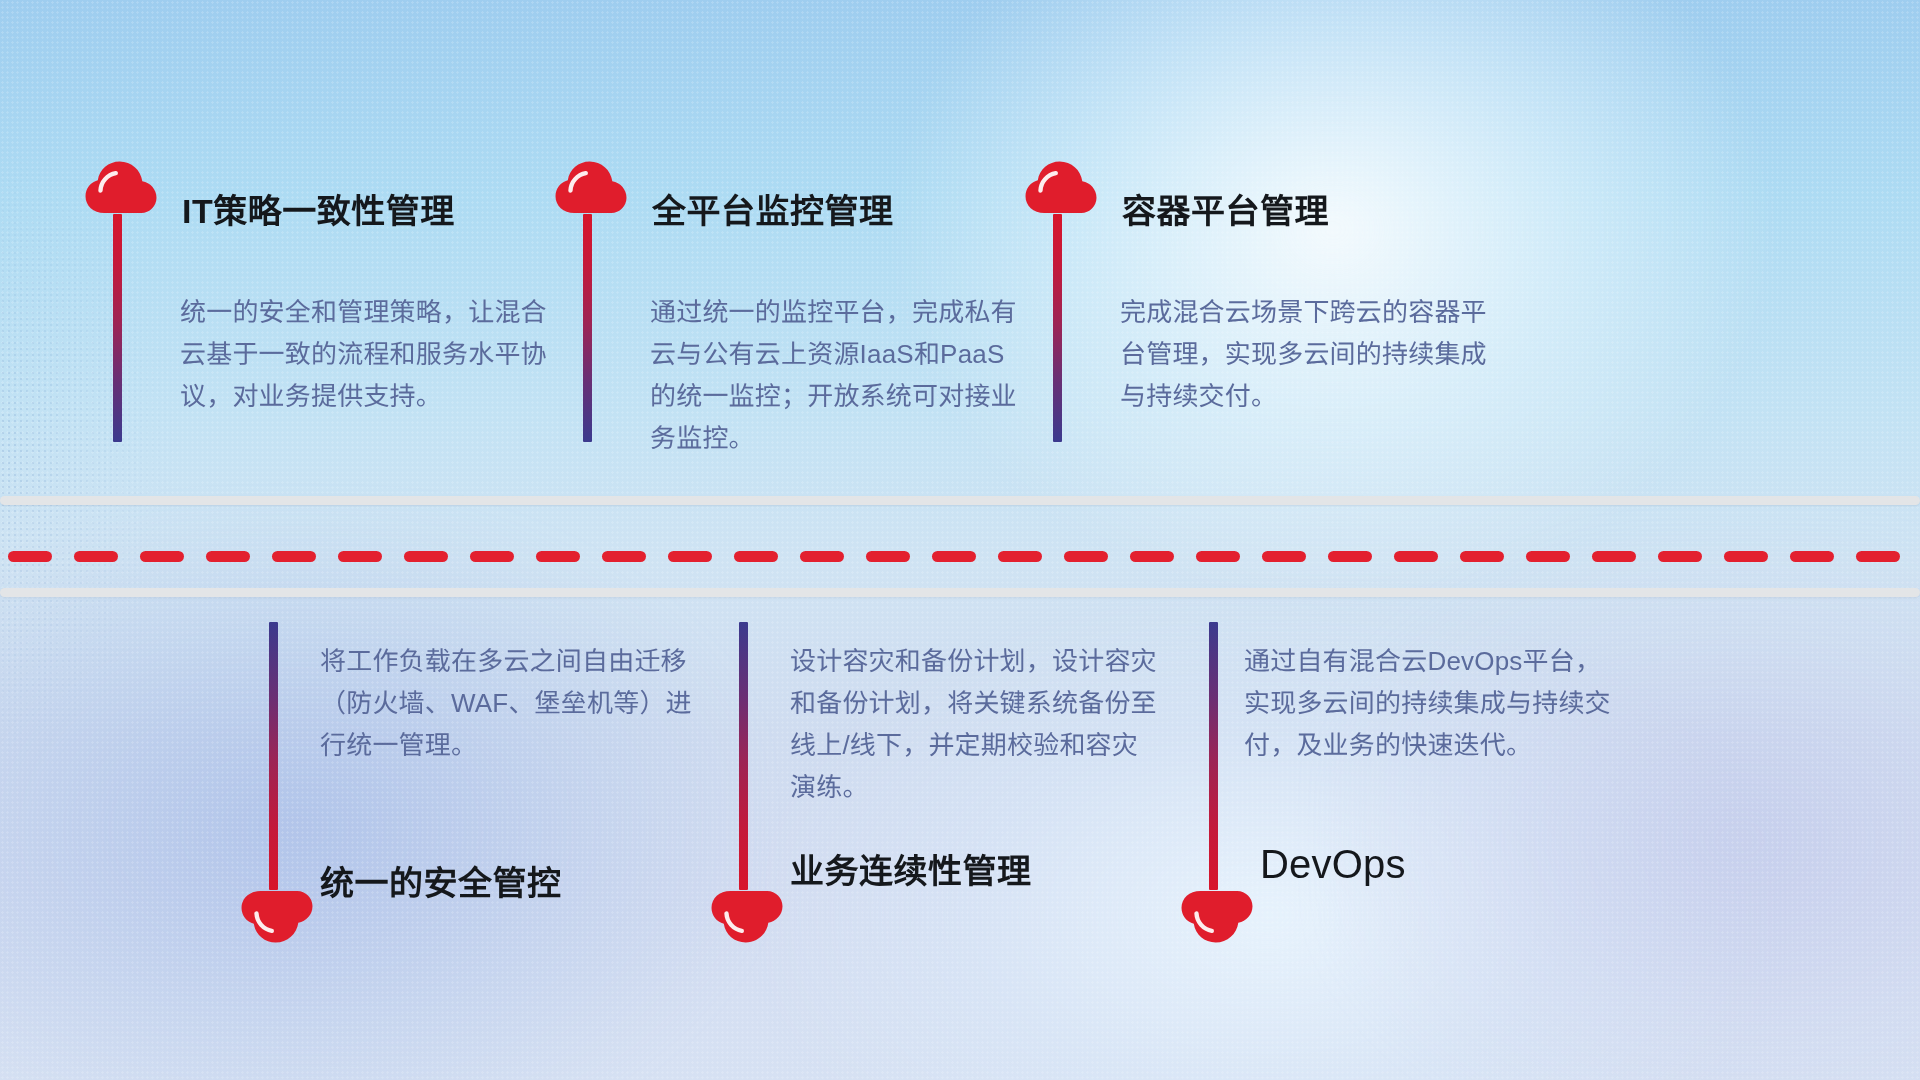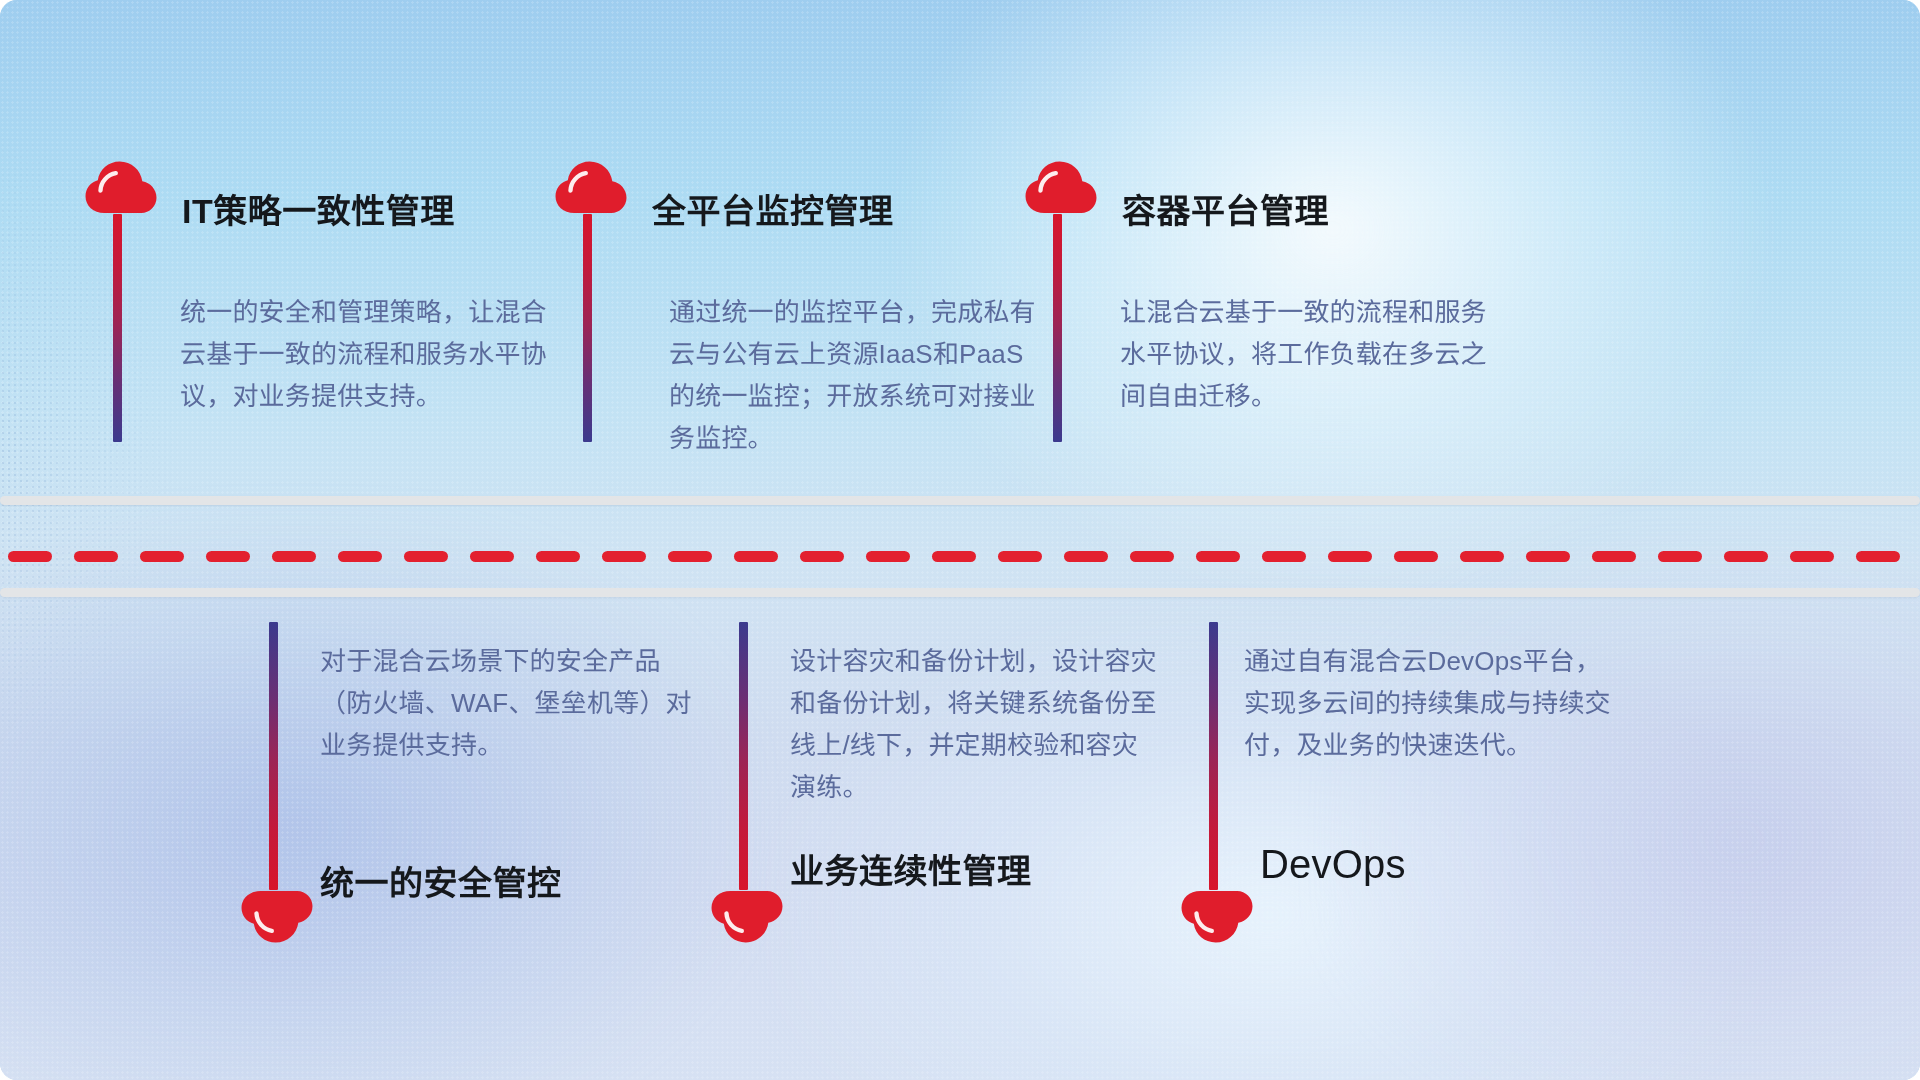--- a/index.html
+++ b/index.html
@@ -12,21 +12,20 @@
     font-family: "Liberation Sans", "DejaVu Sans", sans-serif;
   }
 
   
   .stage {
     position: relative;
     width: 1920px;
     height: 1080px;
     background: #bcd8ef;
     overflow: hidden;
-    border-radius: 17px;
   }
 
   
   .bg-base {
     position: absolute;
     inset: 0;
     background: linear-gradient(180deg,
         #9ecdef 0%,
         #addbf3 18%,
         #c2e2f4 38%,
@@ -201,35 +200,35 @@
     <div class="pin" style="position:absolute; left:0; top:0;">
       <svg class="cloud-ico" viewBox="0 0 74 54">
         <path d="M20.5 53 C9.2 53 1.5 45.6 1.5 36.2 C1.5 28.4 6.7 22.1 13.8 20.2
                  C15.4 9.4 24.6 1.5 35.7 1.5 C47.3 1.5 56.9 10.1 58.3 21.3
                  C66.3 22.6 72.5 29.4 72.5 37.7 C72.5 46.1 65.6 53 57.2 53 Z" fill="#e01d2c"></path>
         <path d="M16.5 30.5 C16.9 21.8 23.4 14.6 31.8 13.2" fill="none" stroke="#ffffff" stroke-width="4.4" stroke-linecap="round" opacity="0.92"></path>
       </svg>
       <div class="stem stem-down" style="height:228px;"></div>
     </div>
     <div class="heading" style="position:absolute; left:98px; top:24px;">全平台监控管理</div>
-    <div class="body-text" style="position:absolute; left:96px; top:131px; width:372px;margin-left:19px;">通过统一的监控平台，完成私有云与公有云上资源IaaS和PaaS的统一监控；开放系统可对接业务监控。</div>
+    <div class="body-text" style="position:absolute; left:96px; top:131px; width:372px;">通过统一的监控平台，完成私有云与公有云上资源IaaS和PaaS的统一监控；开放系统可对接业务监控。</div>
   </div>
 
   <div class="col" style="left:1024px; top:160px;">
     <div class="pin" style="position:absolute; left:0; top:0;">
       <svg class="cloud-ico" viewBox="0 0 74 54">
         <path d="M20.5 53 C9.2 53 1.5 45.6 1.5 36.2 C1.5 28.4 6.7 22.1 13.8 20.2
                  C15.4 9.4 24.6 1.5 35.7 1.5 C47.3 1.5 56.9 10.1 58.3 21.3
                  C66.3 22.6 72.5 29.4 72.5 37.7 C72.5 46.1 65.6 53 57.2 53 Z" fill="#e01d2c"></path>
         <path d="M16.5 30.5 C16.9 21.8 23.4 14.6 31.8 13.2" fill="none" stroke="#ffffff" stroke-width="4.4" stroke-linecap="round" opacity="0.92"></path>
       </svg>
       <div class="stem stem-down" style="height:228px;"></div>
     </div>
     <div class="heading" style="position:absolute; left:98px; top:24px;">容器平台管理</div>
-    <div class="body-text" style="position:absolute; left:96px; top:131px; width:372px;">让混合云基于一致的流程和服务水平协议，将工作负载在多云之间自由迁移。</div>
+    <div class="body-text" style="position:absolute; left:96px; top:131px; width:372px;">完成混合云场景下跨云的容器平台管理，实现多云间的持续集成与持续交付。</div>
   </div>
 
   <div class="divider divider-rule rule-top"></div>
   <div class="dash-row" id="dash-row">
       <span class="dash" style="background: rgb(227, 32, 47);"></span>
       <span class="dash" style="background: rgb(227, 32, 47);"></span>
       <span class="dash" style="background: rgb(227, 32, 47);"></span>
       <span class="dash" style="background: rgb(227, 32, 47);"></span>
       <span class="dash" style="background: rgb(227, 32, 47);"></span>
       <span class="dash" style="background: rgb(227, 32, 47);"></span>
@@ -262,21 +261,21 @@
   <div class="col" style="left:240px; top:622px;">
     <div class="pin" style="position:absolute; left:0; top:0;">
       <div class="stem stem-up" style="height:268px;"></div>
       <svg class="cloud-ico" viewBox="0 0 74 54" style="transform:scaleY(-1);">
         <path d="M20.5 53 C9.2 53 1.5 45.6 1.5 36.2 C1.5 28.4 6.7 22.1 13.8 20.2
                  C15.4 9.4 24.6 1.5 35.7 1.5 C47.3 1.5 56.9 10.1 58.3 21.3
                  C66.3 22.6 72.5 29.4 72.5 37.7 C72.5 46.1 65.6 53 57.2 53 Z" fill="#e01d2c"></path>
         <path d="M16.5 30.5 C16.9 21.8 23.4 14.6 31.8 13.2" fill="none" stroke="#ffffff" stroke-width="4.4" stroke-linecap="round" opacity="0.92"></path>
       </svg>
     </div>
-    <div class="body-text" style="position:absolute; left:80px; top:18px; width:372px;">对于混合云场景下的安全产品（防火墙、WAF、堡垒机等）对业务提供支持。</div>
+    <div class="body-text" style="position:absolute; left:80px; top:18px; width:372px;">将工作负载在多云之间自由迁移（防火墙、WAF、堡垒机等）进行统一管理。</div>
     <div class="heading" style="position:absolute; left:80px; top:234px;">统一的安全管控</div>
   </div>
 
   <div class="col" style="left:710px; top:622px;">
     <div class="pin" style="position:absolute; left:0; top:0;">
       <div class="stem stem-up" style="height:268px;"></div>
       <svg class="cloud-ico" viewBox="0 0 74 54" style="transform:scaleY(-1);">
         <path d="M20.5 53 C9.2 53 1.5 45.6 1.5 36.2 C1.5 28.4 6.7 22.1 13.8 20.2
                  C15.4 9.4 24.6 1.5 35.7 1.5 C47.3 1.5 56.9 10.1 58.3 21.3
                  C66.3 22.6 72.5 29.4 72.5 37.7 C72.5 46.1 65.6 53 57.2 53 Z" fill="#e01d2c"></path>

